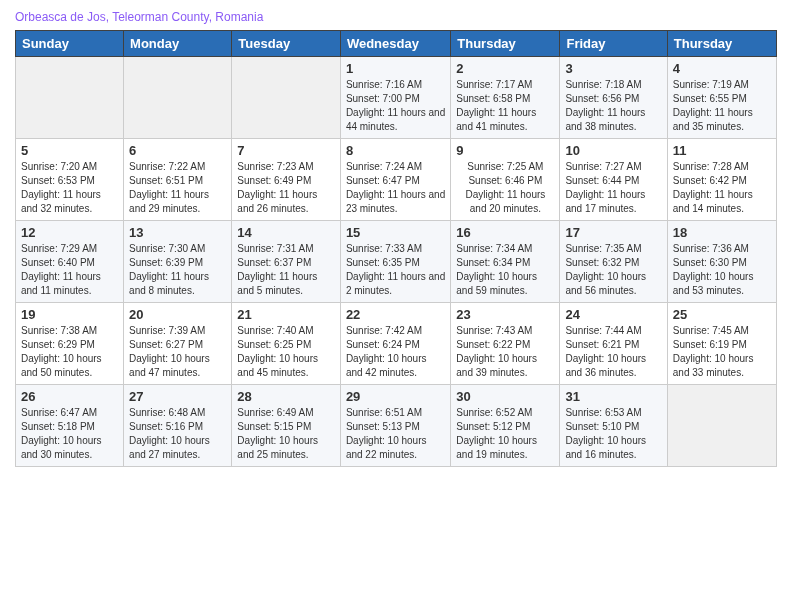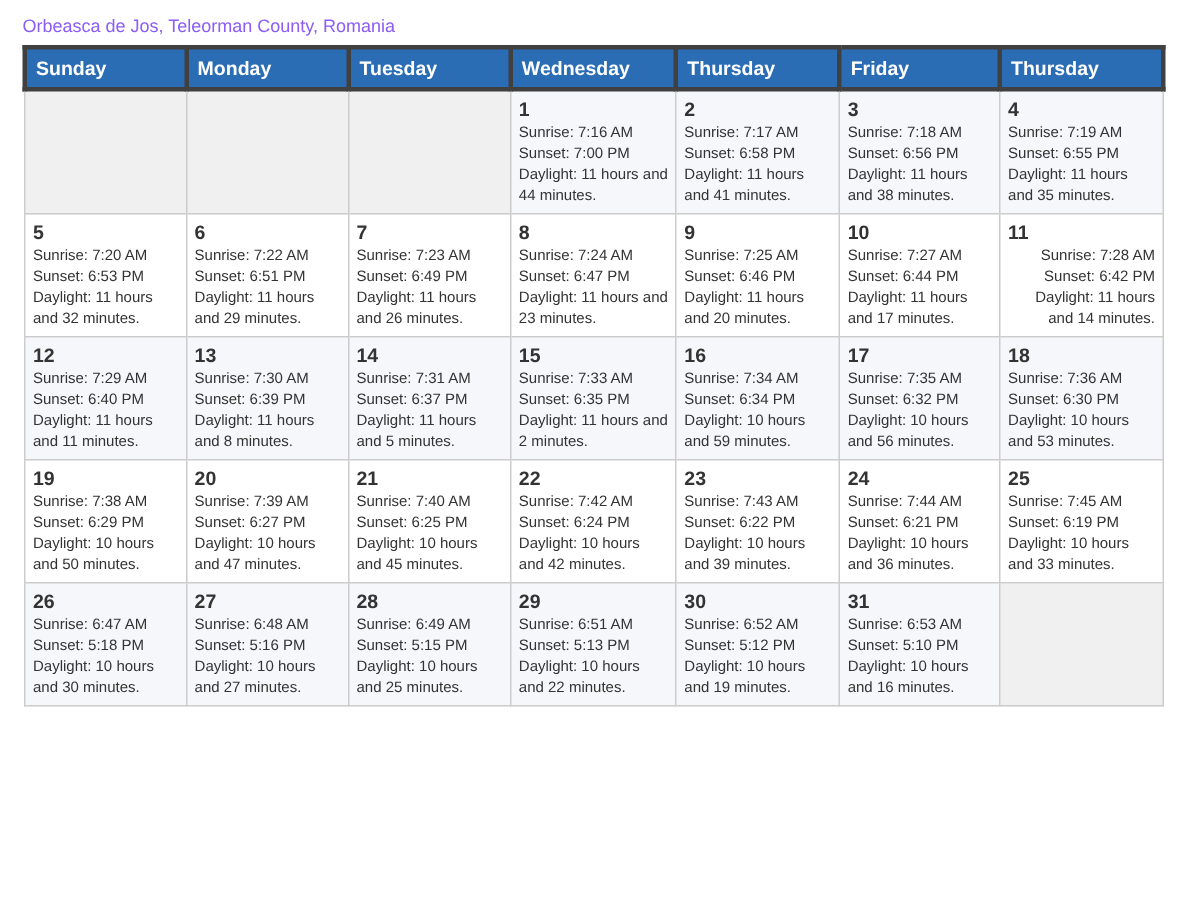--- a/index.html
+++ b/index.html
@@ -40,21 +40,21 @@
       border-collapse: collapse;
       margin-top: 6px;
     }
     .calendar th {
       background-color: #2a6db5;
       color: #fff;
       text-align: left;
       padding: 5px 6px;
       font-size: 13px;
       font-weight: bold;
-      border: 3px solid #404040;
+      border: 1px solid #404040;
     }
     .calendar td {
       vertical-align: top;
       border: 1px solid #ccc;
       padding: 4px 5px;
       width: 113px;
       min-height: 80px;
       font-size: 10.5px;
       color: #333;
       background: #fff;
@@ -160,33 +160,33 @@
 Daylight: 11 hours and 26 minutes.</div>
         </td>
         <td>
           <span class="day-number">8</span>
           <div class="day-info" style="white-space: pre-line;">Sunrise: 7:24 AM
 Sunset: 6:47 PM
 Daylight: 11 hours and 23 minutes.</div>
         </td>
         <td>
           <span class="day-number">9</span>
-          <div class="day-info" style="white-space: pre-line;">Sunrise: 7:25 AM
+          <div class="day-info" style="white-space: pre-line; text-align: center;">Sunrise: 7:25 AM
 Sunset: 6:46 PM
 Daylight: 11 hours and 20 minutes.</div>
         </td>
         <td>
           <span class="day-number">10</span>
           <div class="day-info" style="white-space: pre-line;">Sunrise: 7:27 AM
 Sunset: 6:44 PM
 Daylight: 11 hours and 17 minutes.</div>
         </td>
         <td>
           <span class="day-number">11</span>
-          <div class="day-info" style="white-space: pre-line; text-align: right;">Sunrise: 7:28 AM
+          <div class="day-info" style="white-space: pre-line;">Sunrise: 7:28 AM
 Sunset: 6:42 PM
 Daylight: 11 hours and 14 minutes.</div>
         </td>
       </tr>
       <tr>
         <td>
           <span class="day-number">12</span>
           <div class="day-info" style="white-space: pre-line;">Sunrise: 7:29 AM
 Sunset: 6:40 PM
 Daylight: 11 hours and 11 minutes.</div>

